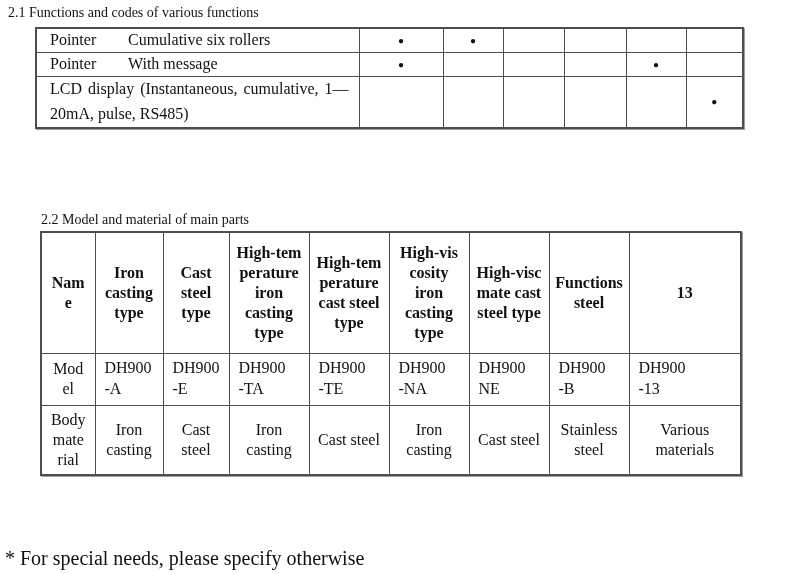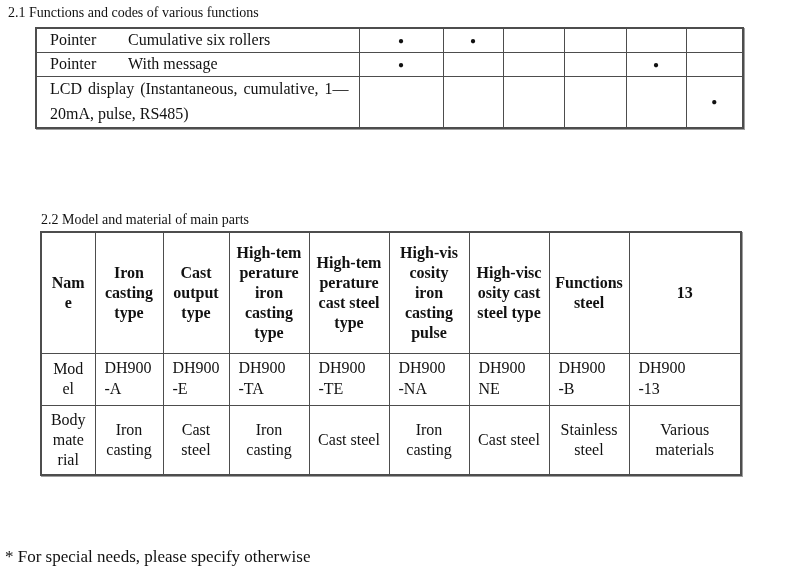--- a/index.html
+++ b/index.html
@@ -3,21 +3,21 @@
 <meta charset="utf-8">
 <style>
   html,body{margin:0;padding:0;}
   body{
     width:790px;height:574px;background:#ffffff;position:relative;
     font-family:"Liberation Serif","DejaVu Serif",serif;color:#111;
     overflow:hidden;
   }
   .abs{position:absolute;}
   .heading{font-size:14px;white-space:nowrap;}
-  .footnote{font-size:17px;white-space:nowrap;}
+  .footnote{font-size:20px;white-space:nowrap;}
 
   table.tbl{border-collapse:collapse;table-layout:fixed;background:#fff;
     border:2px solid #4d4d4d;box-shadow:1px 1px 0 #9f9f9f;}
   table.tbl td{border:1px solid #4d4d4d;font-size:16px;overflow:hidden;
     vertical-align:middle;padding:0;}
 
   
   #t1{width:709px;}
   #t1 .corner{position:relative;height:34px;}
   #t1 .corner svg{position:absolute;left:0;top:0;width:100%;height:100%;display:block;}
@@ -115,38 +115,38 @@
       <col style="width:112px">
   </colgroup>
   <tbody>
   <tr class="hdr">
     <td>Nam
 e</td>
     <td>Iron
 casting
 type</td>
     <td>Cast
-output
+steel
 type</td>
     <td>High-tem
 perature
 iron
 casting
 type</td>
     <td>High-tem
 perature
 cast steel
 type</td>
     <td>High-vis
 cosity
 iron
 casting
-pulse</td>
+type</td>
     <td>High-visc
-osity cast
+mate cast
 steel type</td>
     <td>Functions
 steel</td>
     <td>13</td>
   </tr>
 
   <tr class="model-row">
     <td class="rowhead">Mod
 el</td>
     <td class="model-val">DH900

